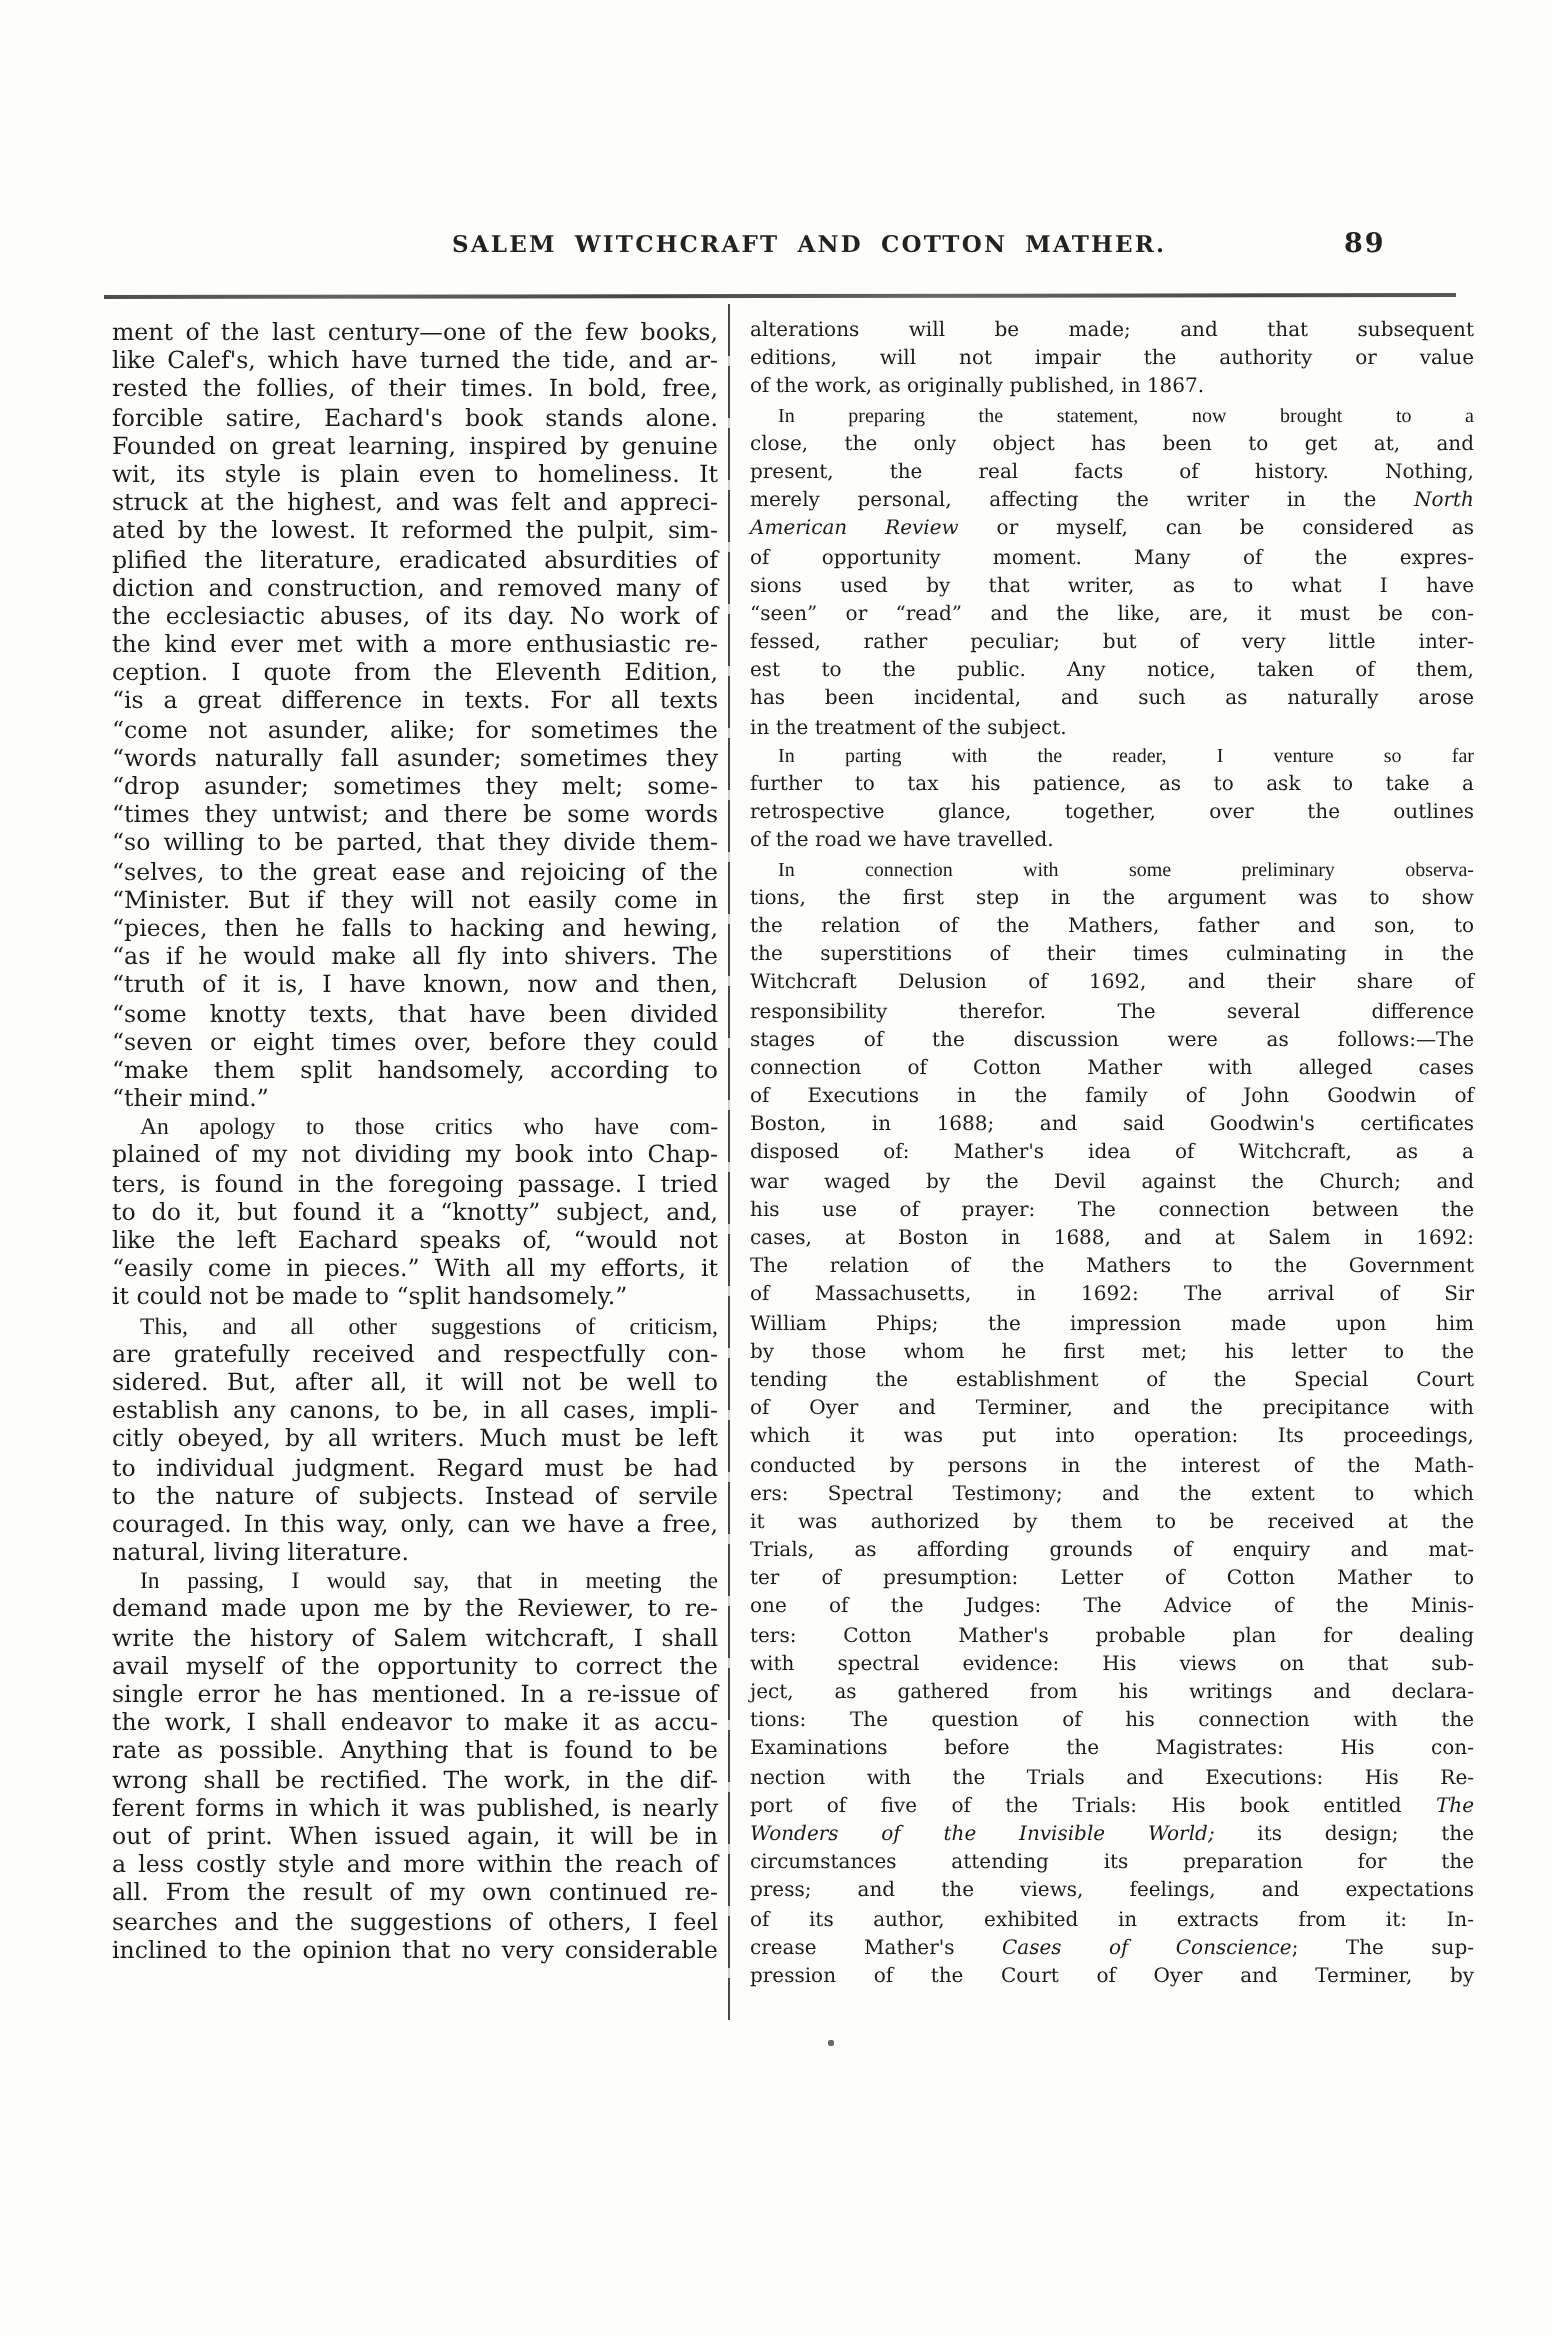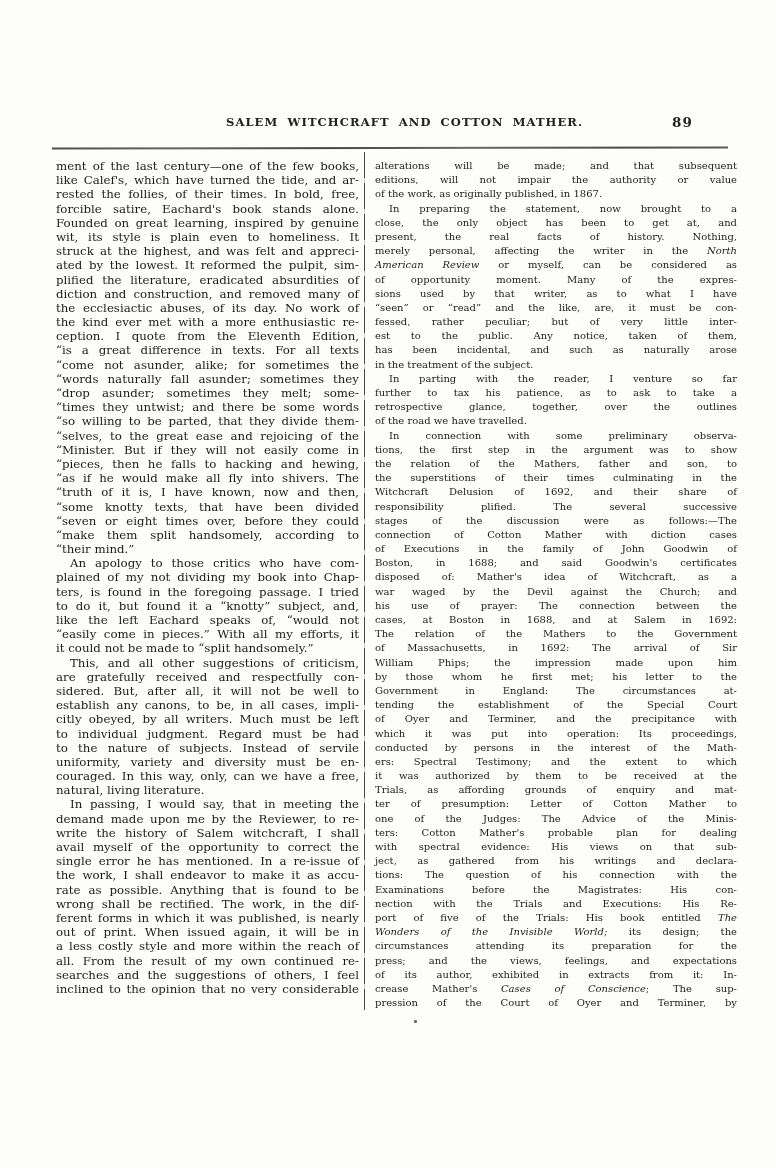--- a/index.html
+++ b/index.html
@@ -40,21 +40,21 @@
   }
   .col-left  { left: 56px;  width: 303px; font-size: 11.8px; }
   .col-right { left: 375px; width: 362px; font-size: 10px; }
 
   .line {
     line-height: 14.2px; height: 14.2px;
     text-align: justify; text-align-last: justify;
     white-space: normal;
   }
   .line.end { text-align-last: left; }
-  .line.indent { text-indent: 14px; }
+  .line.indent { text-indent: 14px; font-family: Liberation Serif, serif; }
   .it { font-style: italic; }
 
   .column-divider {
     position: absolute; left: 364px; top: 152px; width: 1px; height: 858px;
     background: repeating-linear-gradient(180deg,
       #4a4743 0px, #4a4743 26px,
       rgba(74,71,67,0.25) 26px, rgba(74,71,67,0.25) 31px);
   }
 
   .ink-speck {
@@ -110,21 +110,20 @@
       <div class="line"><span>like the left Eachard speaks of, “would not</span></div>
       <div class="line"><span>“easily come in pieces.”  With all my efforts, it</span></div>
       <div class="line end"><span>it could not be made to “split handsomely.”</span></div>
       <div class="line indent"><span>This, and all other suggestions of criticism,</span></div>
       <div class="line"><span>are gratefully received and respectfully con-</span></div>
       <div class="line"><span>sidered.  But, after all, it will not be well to</span></div>
       <div class="line"><span>establish any canons, to be, in all cases, impli-</span></div>
       <div class="line"><span>citly obeyed, by all writers.  Much must be left</span></div>
       <div class="line"><span>to individual judgment.  Regard must be had</span></div>
       <div class="line"><span>to the nature of subjects.  Instead of servile</span></div>
-      <div class="line"><span>uniformity, variety and diversity must be en-</span></div>
       <div class="line"><span>couraged.  In this way, only, can we have a free,</span></div>
       <div class="line end"><span>natural, living literature.</span></div>
       <div class="line indent"><span>In passing, I would say, that in meeting the</span></div>
       <div class="line"><span>demand made upon me by the Reviewer, to re-</span></div>
       <div class="line"><span>write the history of Salem witchcraft, I shall</span></div>
       <div class="line"><span>avail myself of the opportunity to correct the</span></div>
       <div class="line"><span>single error he has mentioned.  In a re-issue of</span></div>
       <div class="line"><span>the work, I shall endeavor to make it as accu-</span></div>
       <div class="line"><span>rate as possible.  Anything that is found to be</span></div>
       <div class="line"><span>wrong shall be rectified.  The work, in the dif-</span></div>
@@ -156,34 +155,33 @@
       <div class="line end"><span>in the treatment of the subject.</span></div>
       <div class="line indent"><span>In parting with the reader, I venture so far</span></div>
       <div class="line"><span>further to tax his patience, as to ask to take a</span></div>
       <div class="line"><span>retrospective glance, together, over the outlines</span></div>
       <div class="line end"><span>of the road we have travelled.</span></div>
       <div class="line indent"><span>In connection with some preliminary observa-</span></div>
       <div class="line"><span>tions, the first step in the argument was to show</span></div>
       <div class="line"><span>the relation of the Mathers, father and son, to</span></div>
       <div class="line"><span>the superstitions of their times culminating in the</span></div>
       <div class="line"><span>Witchcraft Delusion of 1692, and their share of</span></div>
-      <div class="line"><span>responsibility plified.  The several successive</span></div>
+      <div class="line"><span>responsibility therefor.  The several difference</span></div>
       <div class="line"><span>stages of the discussion were as follows:—The</span></div>
-      <div class="line"><span>connection of Cotton Mather with diction cases</span></div>
+      <div class="line"><span>connection of Cotton Mather with alleged cases</span></div>
       <div class="line"><span>of Executions in the family of John Goodwin of</span></div>
       <div class="line"><span>Boston, in 1688; and said Goodwin's certificates</span></div>
       <div class="line"><span>disposed of: Mather's idea of Witchcraft, as a</span></div>
       <div class="line"><span>war waged by the Devil against the Church; and</span></div>
       <div class="line"><span>his use of prayer: The connection between the</span></div>
       <div class="line"><span>cases, at Boston in 1688, and at Salem in 1692:</span></div>
       <div class="line"><span>The relation of the Mathers to the Government</span></div>
       <div class="line"><span>of Massachusetts, in 1692: The arrival of Sir</span></div>
       <div class="line"><span>William Phips; the impression made upon him</span></div>
       <div class="line"><span>by those whom he first met; his letter to the</span></div>
-      <div class="line"><span>Government in England: The circumstances at-</span></div>
       <div class="line"><span>tending the establishment of the Special Court</span></div>
       <div class="line"><span>of Oyer and Terminer, and the precipitance with</span></div>
       <div class="line"><span>which it was put into operation: Its proceedings,</span></div>
       <div class="line"><span>conducted by persons in the interest of the Math-</span></div>
       <div class="line"><span>ers: Spectral Testimony; and the extent to which</span></div>
       <div class="line"><span>it was authorized by them to be received at the</span></div>
       <div class="line"><span>Trials, as affording grounds of enquiry and mat-</span></div>
       <div class="line"><span>ter of presumption: Letter of Cotton Mather to</span></div>
       <div class="line"><span>one of the Judges: The Advice of the Minis-</span></div>
       <div class="line"><span>ters: Cotton Mather's probable plan for dealing</span></div>

